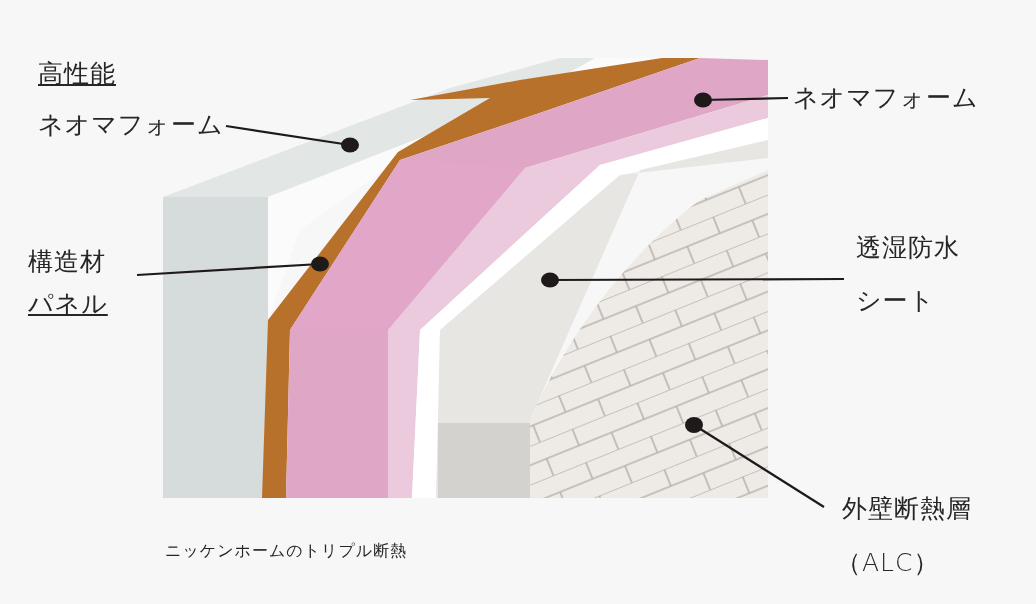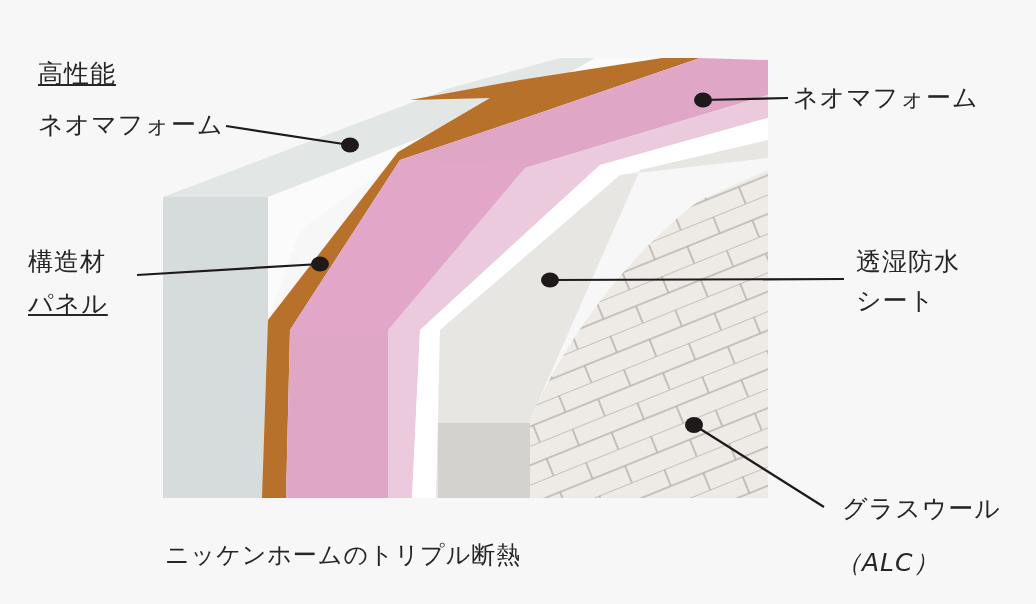--- a/index.html
+++ b/index.html
@@ -8,21 +8,21 @@
     background:#f7f7f7;
     font-family:"DejaVu Sans","Liberation Sans",sans-serif;
     color:#262626;
     position:relative;
   }
   #diagram { position:absolute; left:0; top:0; }
   .label {
     position:absolute; font-size:25px; line-height:1; white-space:nowrap;
     letter-spacing:1px; font-weight:300;
   }
-  .caption { font-size:24px; }
+  .caption { font-size:16px; }
 </style>
 </head>
 <body>
 
 <svg id="diagram" width="1036" height="604" viewBox="0 0 1036 604">
   <defs>
     <pattern id="brick" width="70" height="36" patternUnits="userSpaceOnUse" patternTransform="rotate(-22)">
       <rect width="70" height="36" fill="#eeebe7"></rect>
       <path d="M0 0 H70 M0 18 H70 M20 0 V18 M55 18 V36" stroke="#b9b3ac" stroke-width="1.6" fill="none"></path>
     </pattern>
@@ -71,19 +71,19 @@
 </svg>
 
 <div class="label" style="left:38px;top:61px;text-decoration:underline;">高性能</div>
 <div class="label" style="left:38px;top:112px;">ネオマフォーム</div>
 
 <div class="label" style="left:28px;top:249px;">構造材</div>
 <div class="label" style="left:28px;top:291px;text-decoration:underline;">パネル</div>
 
 <div class="label" style="left:793px;top:85px;">ネオマフォーム</div>
 
-<div class="label" style="left:856px;top:249px;">透湿防水</div>
+<div class="label" style="left:856px;top:235px;">透湿防水</div>
 <div class="label" style="left:856px;top:288px;">シート</div>
 
-<div class="label" style="left:842px;top:496px;">グラスウール</div>
-<div class="label" style="left:836px;top:550px;font-style:italic;">（ALC）</div>
+<div class="label" style="left:842px;top:496px;">外壁断熱層</div>
+<div class="label" style="left:836px;top:550px;">（ALC）</div>
 
 <div class="label caption" style="left:165px;top:543px;">ニッケンホームのトリプル断熱</div>
 
 </body></html>

